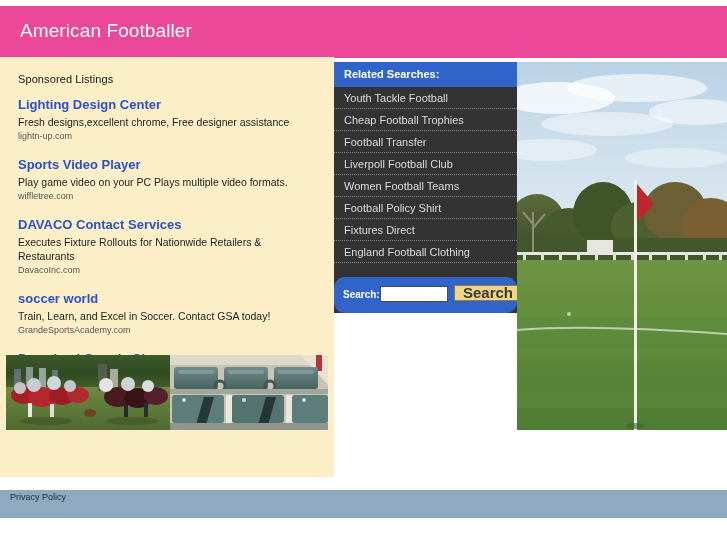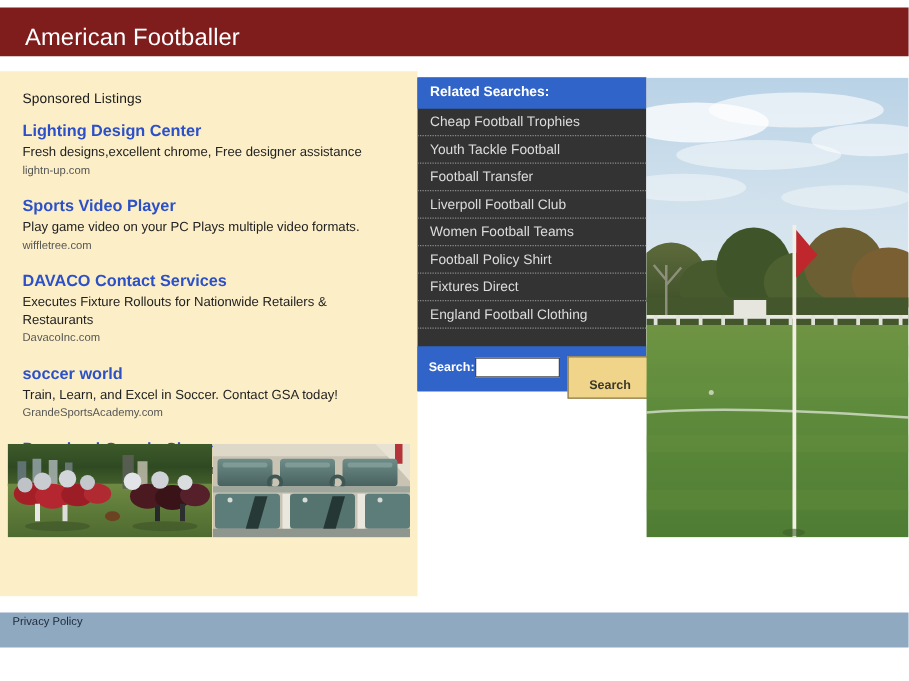--- a/index.html
+++ b/index.html
@@ -24,22 +24,22 @@
     height: 545px;
     background: #ffffff;
   }
 
   
   .header-bar {
     position: absolute;
     left: 0;
     top: 6px;
     width: 727px;
-    height: 39px;
-    background: #7f1d1d;
+    height: 52px;
+    background: #ec4899;
   }
   .header-title {
     position: absolute;
     left: 20px;
     top: 13px;
     font-size: 19px;
     line-height: 24px;
     color: #ffffff;
     font-weight: normal;
     letter-spacing: 0.1px;
@@ -164,20 +164,21 @@
   }
 
   
   .search-block {
     position: absolute;
     left: 334px;
     top: 277px;
     width: 183px;
     height: 36px;
     background: #3164c8;
+    border-radius: 11px;
   }
   .search-label {
     position: absolute;
     left: 9px;
     top: 12px;
     font-size: 10px;
     font-weight: bold;
     color: #ffffff;
     white-space: nowrap;
   }
@@ -197,25 +198,25 @@
   }
   .search-button {
     position: absolute;
     left: 120px;
     top: 8px;
     width: 68px;
     height: 16px;
     background: #f0d48a;
     border: 1px solid #8a7a4a;
     font-family: "Liberation Sans", sans-serif;
-    font-size: 10px;
+    font-size: 15px;
     font-weight: bold;
     color: #3a3a2a;
     cursor: pointer;
-    padding: 16px;
+    padding: 0;
     line-height: 14px;
   }
 
   
   .tan-panel {
     position: absolute;
     left: 334px;
     top: 57px;
     width: 393px;
     height: 420px;
@@ -394,22 +395,22 @@
       </svg>
     </div>
 
   </div>
 
   <div class="related-panel">
     <div class="related-header">
       <div class="related-header-text">Related Searches:</div>
     </div>
     <ul class="related-list">
+      <li class="related-item">Youth Tackle Football</li>
       <li class="related-item">Cheap Football Trophies</li>
-      <li class="related-item">Youth Tackle Football</li>
       <li class="related-item">Football Transfer</li>
       <li class="related-item">Liverpoll Football Club</li>
       <li class="related-item">Women Football Teams</li>
       <li class="related-item">Football Policy Shirt</li>
       <li class="related-item">Fixtures Direct</li>
       <li class="related-item">England Football Clothing</li>
     </ul>
   </div>
 
   <div class="search-block">

